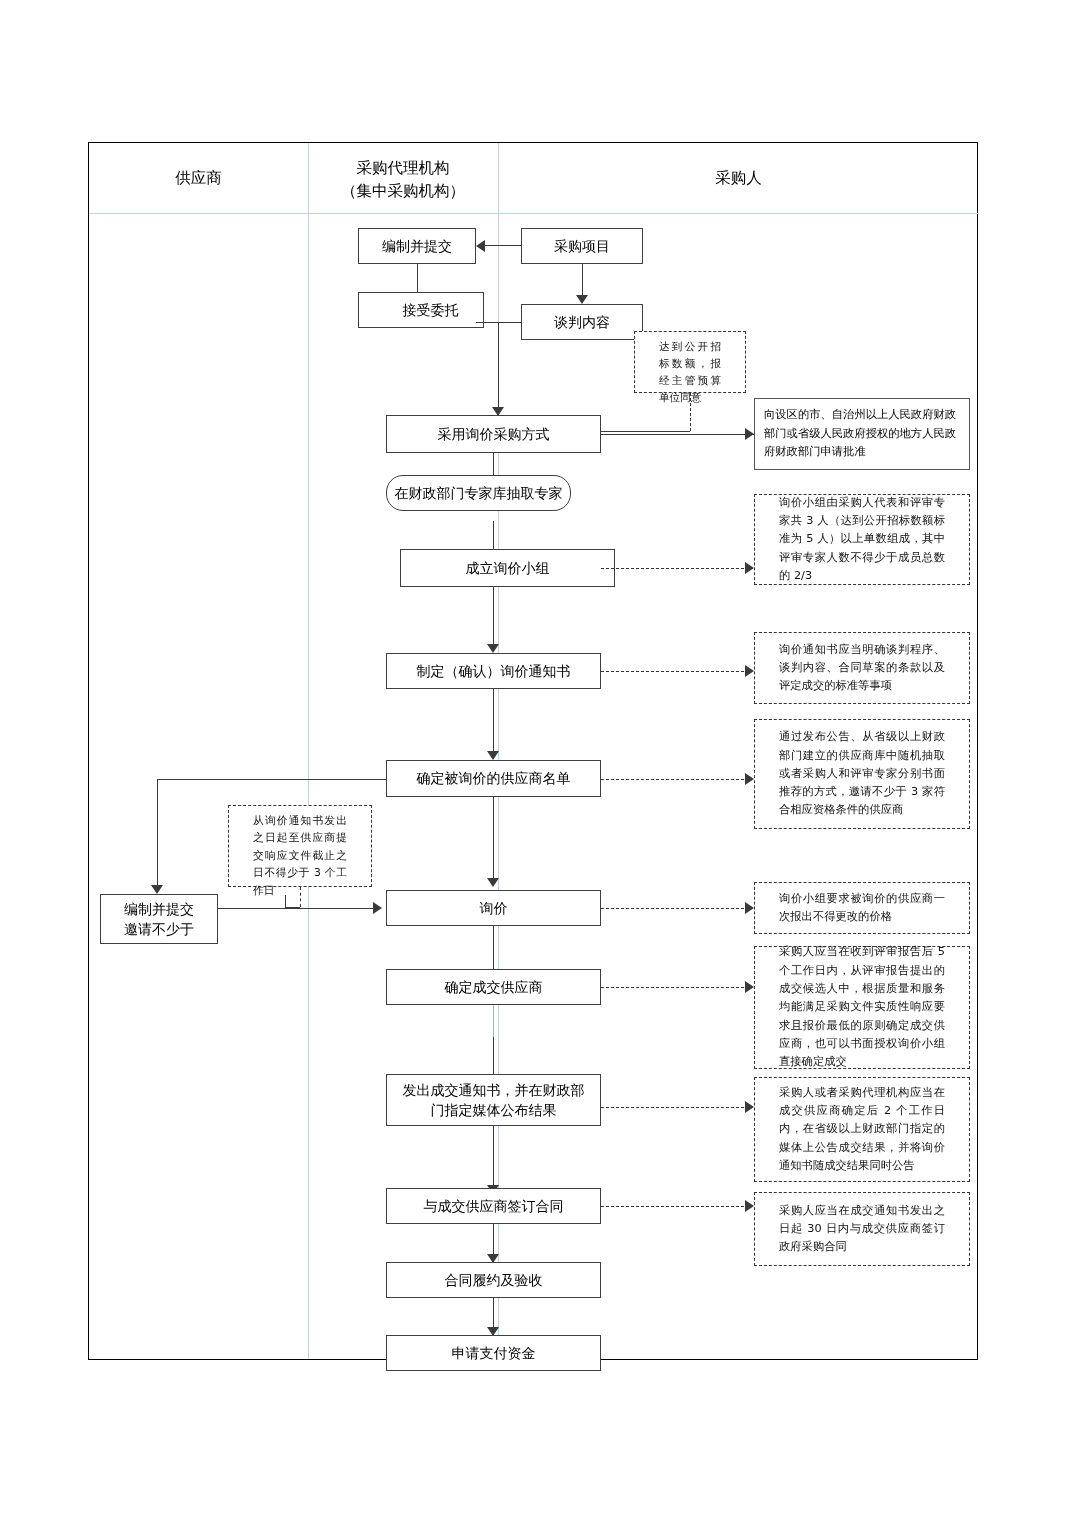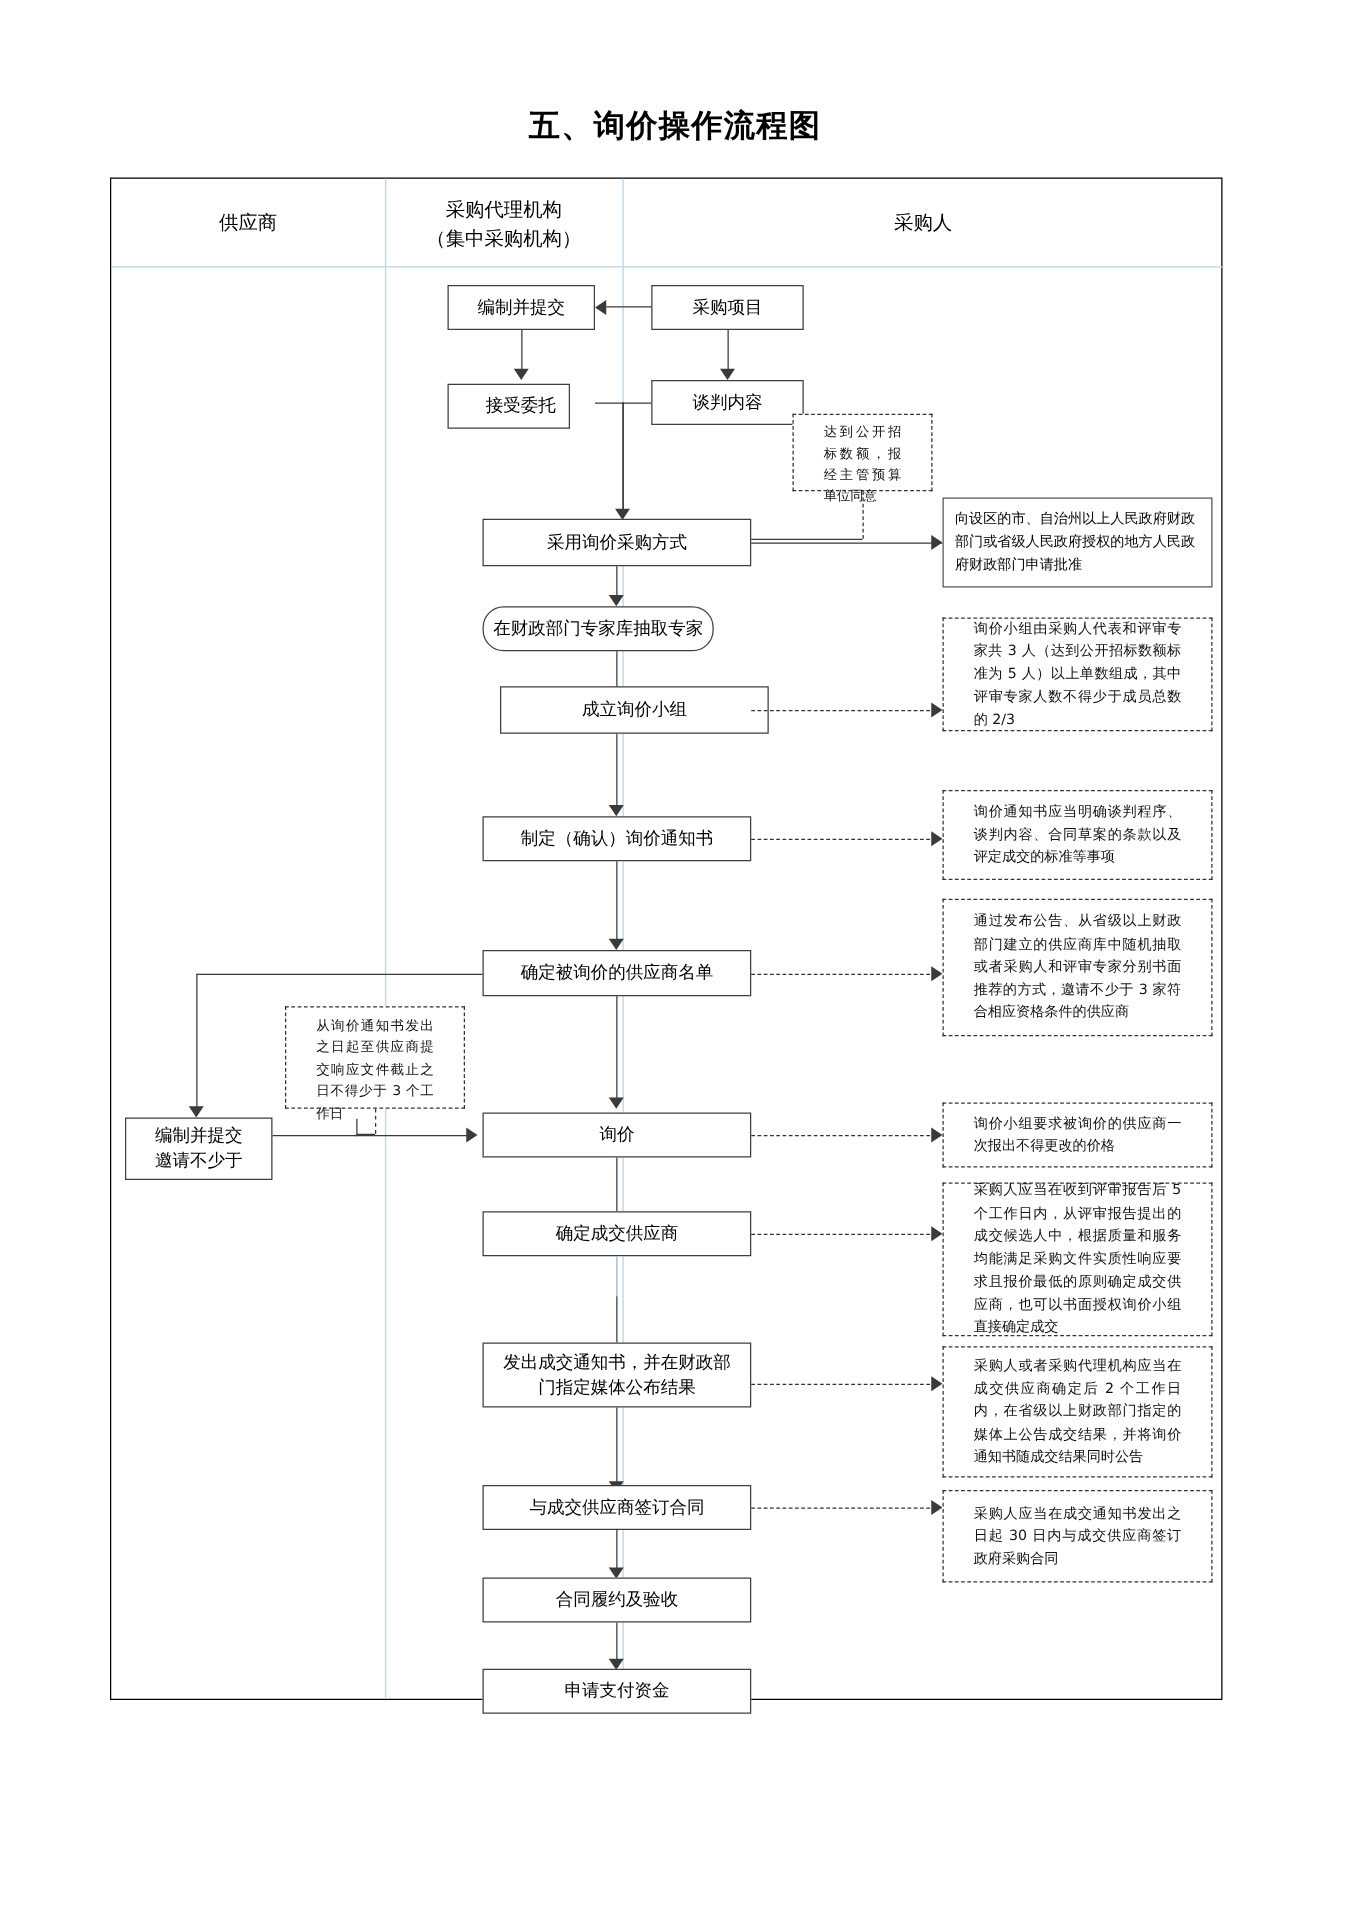--- a/index.html
+++ b/index.html
@@ -119,21 +119,20 @@
     border-top: 6px solid transparent;
     border-bottom: 6px solid transparent;
     border-right: 9px solid #3a3a3a;
   }
 </style>
 </head>
 <body>
 
 <div id="page">
 
-  <div class="title">五、询价操作流程图</div>
 
   <div class="frame">
 
     <div class="lane-div" style="left:219px;"></div>
     <div class="lane-div" style="left:409px;"></div>
     <div class="hdr-sep" style="top:70px;"></div>
 
     <div class="hdr" style="left:0px; top:24px; width:219px;">
       <span>供应商</span>
     </div>
@@ -147,21 +146,21 @@
 
     <div class="box" style="left:432px; top:85px; width:122px; height:36px;">采购项目</div>
 
     <div class="box" style="left:269px; top:85px; width:118px; height:36px;">编制并提交</div>
 
     <div class="hline" style="left:396px; top:102px; width:36px;"></div>
     <div class="arrow-l" style="left:387px; top:97px;"></div>
 
     <div class="vline" style="left:328px; top:121px; height:33px;"></div>
     <div class="arrow-d" style="left:322px; top:152px;"></div>
-    <div class="box" style="left:269px; top:164px; width:98px; height:36px;padding-left:23px;">接受委托</div>
+    <div class="box" style="left:269px; top:149px; width:126px; height:36px;padding-left:23px;">接受委托</div>
 
     <div class="vline" style="left:493px; top:121px; height:33px;"></div>
     <div class="arrow-d" style="left:487px; top:152px;"></div>
     <div class="box" style="left:432px; top:161px; width:122px; height:36px;">谈判内容</div>
 
     <div class="hline" style="left:387px; top:179px; width:45px;"></div>
     <div class="vline" style="left:409px; top:179px; height:93px;"></div>
     <div class="hline" style="left:409px; top:272px; width:0px;"></div>
     <div class="vline" style="left:409px; top:179px; height:87px;"></div>
     <div class="arrow-d" style="left:403px; top:264px;"></div>
@@ -171,21 +170,21 @@
     <div class="hline" style="left:505px; top:288px; width:96px;"></div>
 
     <div class="box" style="left:297px; top:272px; width:215px; height:38px;">采用询价采购方式</div>
 
     <div class="hline" style="left:512px; top:291px; width:153px;"></div>
     <div class="arrow-r" style="left:656px; top:285px;"></div>
     <div class="box thin" style="left:665px; top:255px; width:216px; height:72px; font-size:11.3px; line-height:1.65; text-align:left; justify-content:flex-start; padding:6px 9px; display:flex; align-items:center;">向设区的市、自治州以上人民政府财政部门或省级人民政府授权的地方人民政府财政部门申请批准</div>
 
     <div class="vline" style="left:404px; top:310px; height:25px;"></div>
     <div class="arrow-d" style="left:398px; top:333px;"></div>
-    <div class="box" style="left:297px; top:342px; width:185px; height:36px;border-radius:17px;">在财政部门专家库抽取专家</div>
+    <div class="box" style="left:297px; top:332px; width:185px; height:36px;border-radius:17px;">在财政部门专家库抽取专家</div>
 
     <div class="vline" style="left:404px; top:378px; height:30px;"></div>
     <div class="arrow-d" style="left:398px; top:406px;"></div>
     <div class="box" style="left:311px; top:406px; width:215px; height:38px;">成立询价小组</div>
 
     <div class="dline" style="left:512px; top:425px; width:148px;"></div>
     <div class="arrow-r" style="left:656px; top:419px;"></div>
     <div class="note" style="left:665px; top:351px; width:216px; height:91px; display:flex; align-items:center;">询价小组由采购人代表和评审专家共 3 人（达到公开招标数额标准为 5 人）以上单数组成，其中评审专家人数不得少于成员总数的 2/3</div>
 
     <div class="vline" style="left:404px; top:444px; height:60px;"></div>

